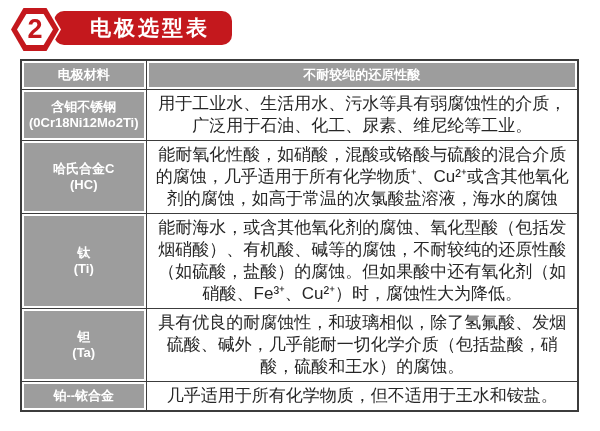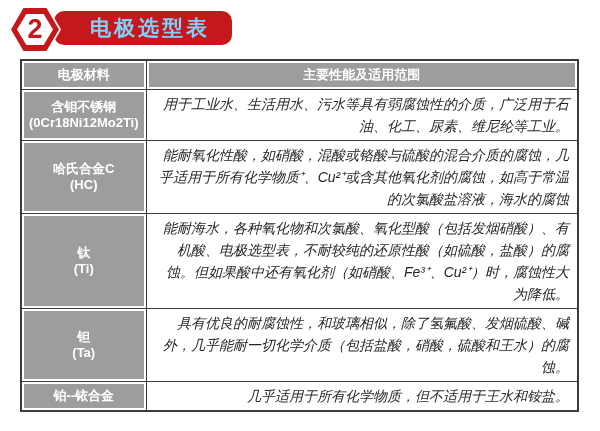--- a/index.html
+++ b/index.html
@@ -11,21 +11,21 @@
   }
   .page { position: relative; width: 600px; height: 431px; background: #fff; }
 
   
   .header-area { position: absolute; left: 0; top: 0; width: 600px; height: 58px; }
   .title-ribbon {
     position: absolute; left: 54px; top: 11px;
     width: 178px; height: 34px;
     background: var(--accent-red);
     border-radius: 10px;
-    color: #7dd3fc; font-size: 21px; font-weight: bold; letter-spacing: 3px;
+    color: #ffffff; font-size: 21px; font-weight: bold; letter-spacing: 3px;
     display: flex; align-items: center; justify-content: center;
     padding-left: 14px;
   }
   .hex-badge { position: absolute; left: 9px; top: 6px; width: 52px; height: 47px; z-index: 2; }
   .hex-layer { position: absolute; clip-path: polygon(26% 0, 74% 0, 100% 50%, 74% 100%, 26% 100%, 0 50%); }
   .hex-white-rim { inset: 0; background: #fff; }
   .hex-red { inset: 2px; background: var(--accent-red); }
   .hex-core { inset: 8px; background: #fff; }
   .hex-number {
     position: absolute; inset: 0; z-index: 3;
@@ -50,24 +50,23 @@
   .cell-inset { position: relative; padding: 0; background: #fff; }
   .gray-block {
     position: absolute; inset: 2px;
     background: var(--cell-gray);
     color: #fff; font-weight: bold;
     font-size: 13px; line-height: 16px; text-align: right;
     display: flex; flex-direction: column; align-items: center; justify-content: center;
   }
   .desc-cell {
     padding: 3px 8px 3px 9px;
-    font-size: 14px; line-height: 22px;
-    color: #262626; text-align: right;
+    font-size: 17px; line-height: 22px;
+    color: #262626; text-align: center;
     background: #fff;
-    font-style: italic;
   }
   .single-line { height: 26px; }
 </style>
 </head>
 <body>
 
 <div class="page">
 
   <div class="header-area">
     <div class="title-ribbon">
@@ -84,21 +83,21 @@
   <table class="selection-table">
     <tbody>
         <tr class="head-row">
       <th class="cell-inset mat-col">
         <div class="gray-block">
               <span>电极材料</span>
             </div>
       </th>
       <th class="cell-inset">
         <div class="gray-block">
-              <span>主要性能及适用范围</span>
+              <span>不耐较纯的还原性酸</span>
             </div>
       </th>
     </tr>
 
     <tr>
       <td class="cell-inset mat-col">
         <div class="gray-block">
           <span>含钼不锈钢</span>
           <span>(0Cr18Ni12Mo2Ti)</span>
         </div>
@@ -117,21 +116,21 @@
       <td class="desc-cell">能耐氧化性酸，如硝酸，混酸或铬酸与硫酸的混合介质的腐蚀，几乎适用于所有化学物质⁺、Cu²⁺或含其他氧化剂的腐蚀，如高于常温的次氯酸盐溶液，海水的腐蚀</td>
     </tr>
 
     <tr>
       <td class="cell-inset mat-col">
         <div class="gray-block">
           <span>钛</span>
           <span>(Ti)</span>
         </div>
       </td>
-      <td class="desc-cell">能耐海水，各种氧化物和次氯酸、氧化型酸（包括发烟硝酸）、有机酸、电极选型表，不耐较纯的还原性酸（如硫酸，盐酸）的腐蚀。但如果酸中还有氧化剂（如硝酸、Fe³⁺、Cu²⁺）时，腐蚀性大为降低。</td>
+      <td class="desc-cell">能耐海水，或含其他氧化剂的腐蚀、氧化型酸（包括发烟硝酸）、有机酸、碱等的腐蚀，不耐较纯的还原性酸（如硫酸，盐酸）的腐蚀。但如果酸中还有氧化剂（如硝酸、Fe³⁺、Cu²⁺）时，腐蚀性大为降低。</td>
     </tr>
 
     <tr>
       <td class="cell-inset mat-col">
         <div class="gray-block">
           <span>钽</span>
           <span>(Ta)</span>
         </div>
       </td>
       <td class="desc-cell">具有优良的耐腐蚀性，和玻璃相似，除了氢氟酸、发烟硫酸、碱外，几乎能耐一切化学介质（包括盐酸，硝酸，硫酸和王水）的腐蚀。</td>

